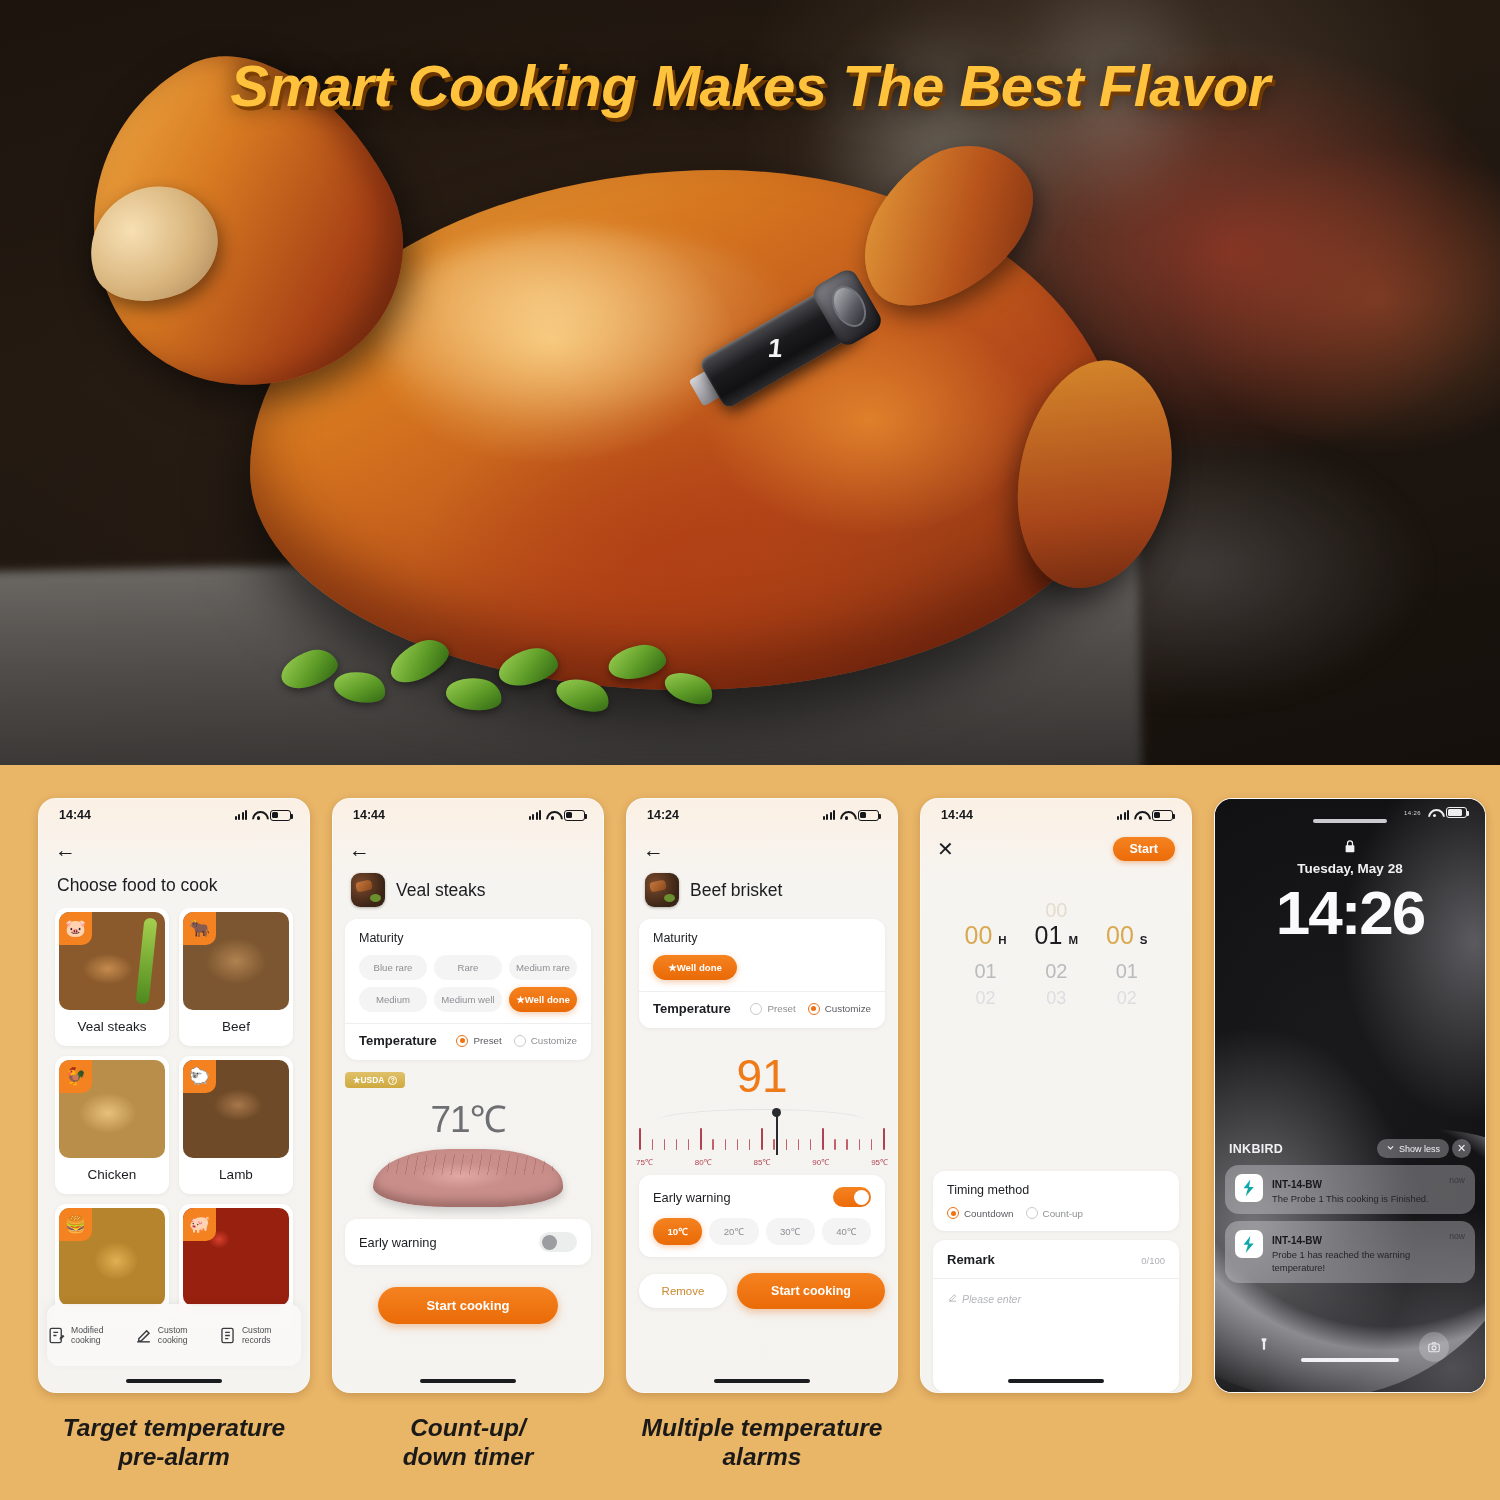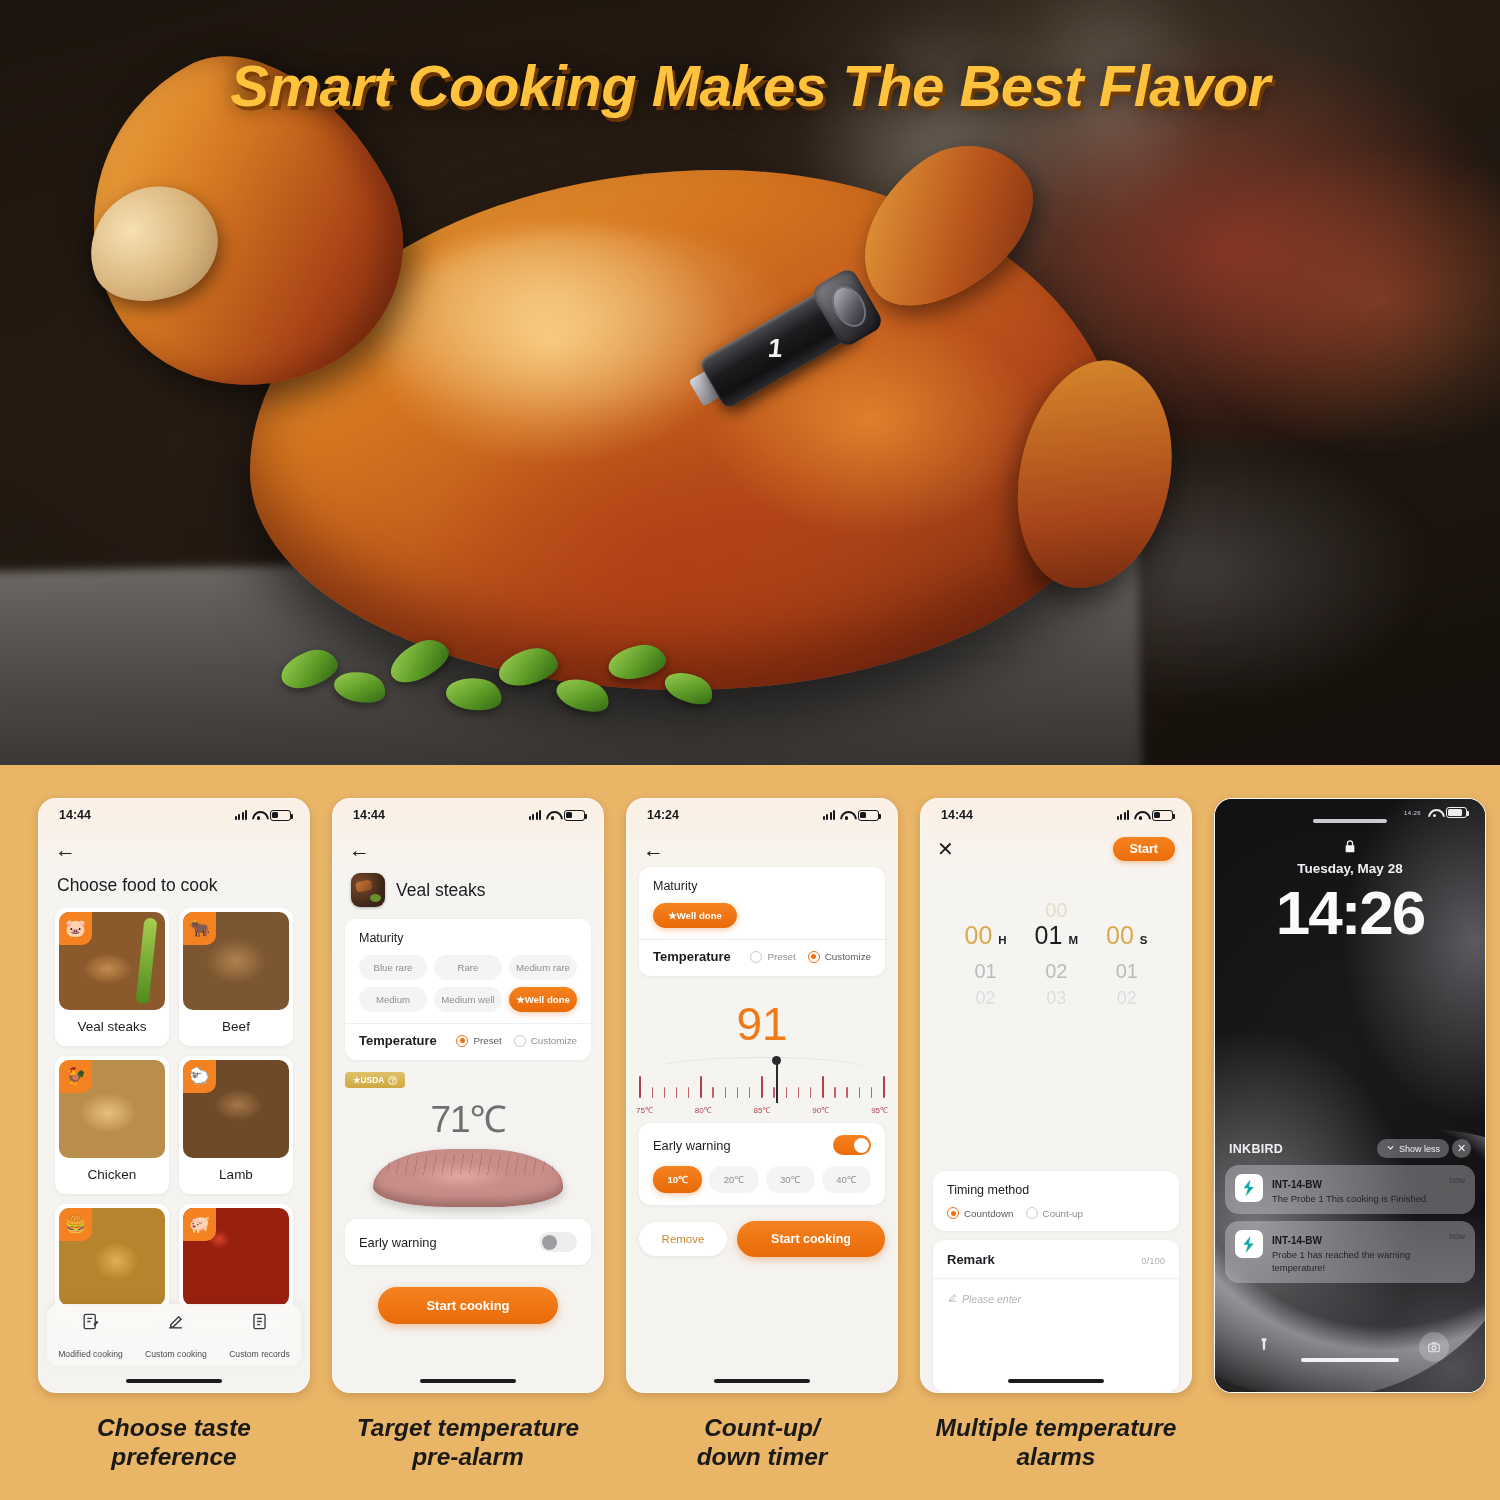--- a/index.html
+++ b/index.html
@@ -316,21 +316,21 @@
 
   .tabbar {
     position:absolute; left: 8px; right: 8px; bottom: 26px;
     height: 62px;
     background: rgba(250,248,246,.9);
     backdrop-filter: blur(6px);
     border-radius: 12px;
     display:flex; align-items:center; justify-content:space-around;
     box-shadow: 0 -2px 10px rgba(0,0,0,.05);
   }
-  .tab-item { display:flex; flex-direction:column; align-items:center; gap:18px; }
+  .tab-item { display:flex; align-items:center; gap:5px; }
   .tab-ic { width: 19px; height: 19px; position:relative; color:#3a3c40; }
   .tab-label { font-size: 8.6px; color:#4a4c50; }
   .home-bar {
     position:absolute; left:50%; transform:translateX(-50%);
     bottom: 9px; width: 96px; height: 4px;
     background:#1a1c20; border-radius: 2px;
   }
 
   
   .panel {
@@ -845,20 +845,24 @@
               </span>
             <span class="wifi"></span>
             <span class="batt">
                 <i></i>
               </span>
           </span>
         </div>
         <div class="navbar">
           <span class="back-arrow">←</span>
         </div>
+        <div class="food-head">
+          <span class="food-thumb"></span>
+          <span class="food-name">Beef brisket</span>
+        </div>
 
         <div class="panel">
           <div class="panel-label">Maturity</div>
           <div class="chips">
             <span class="chip sel solo">★Well done</span>
           </div>
           <div class="divider"></div>
           <div class="temp-row">
             <span class="panel-label">Temperature</span>
             <span class="radios">
@@ -1093,22 +1097,20 @@
             </svg>
           </span>
           <span class="home-bar-w"></span>
         </div>
       </div>
     </div>
 
   </div>
 
   <div class="captions">
-    <div class="caption">Choose taste
-preference</div>
     <div class="caption">Target temperature
 pre-alarm</div>
     <div class="caption">Count-up/
 down timer</div>
     <div class="caption">Multiple temperature
 alarms</div>
   </div>
 </div>
 
 </body></html>

